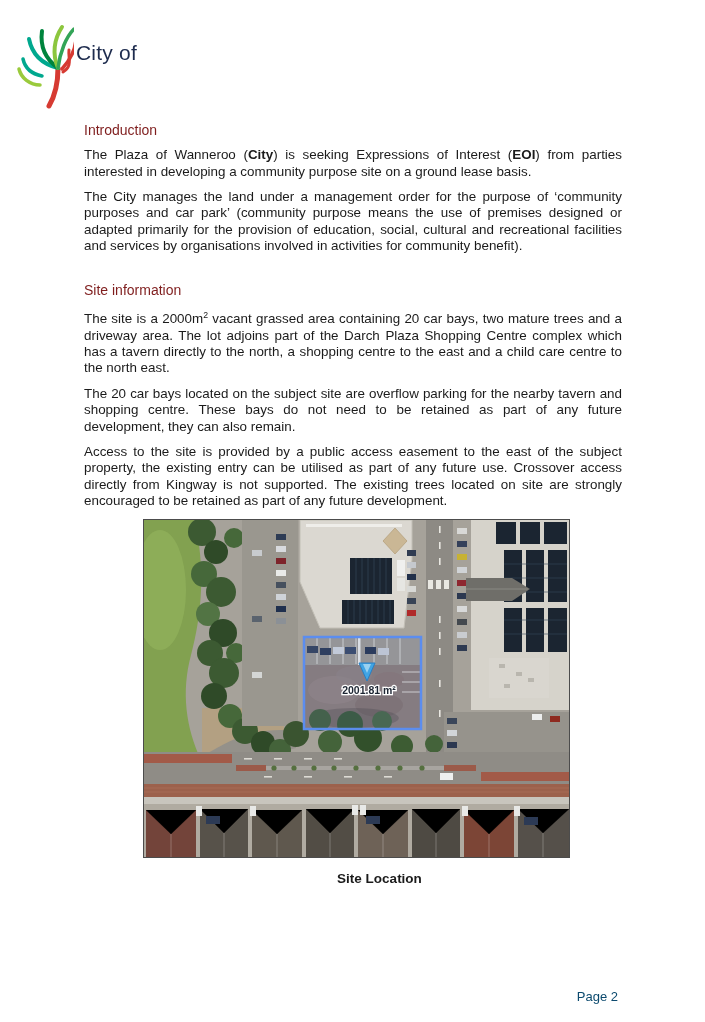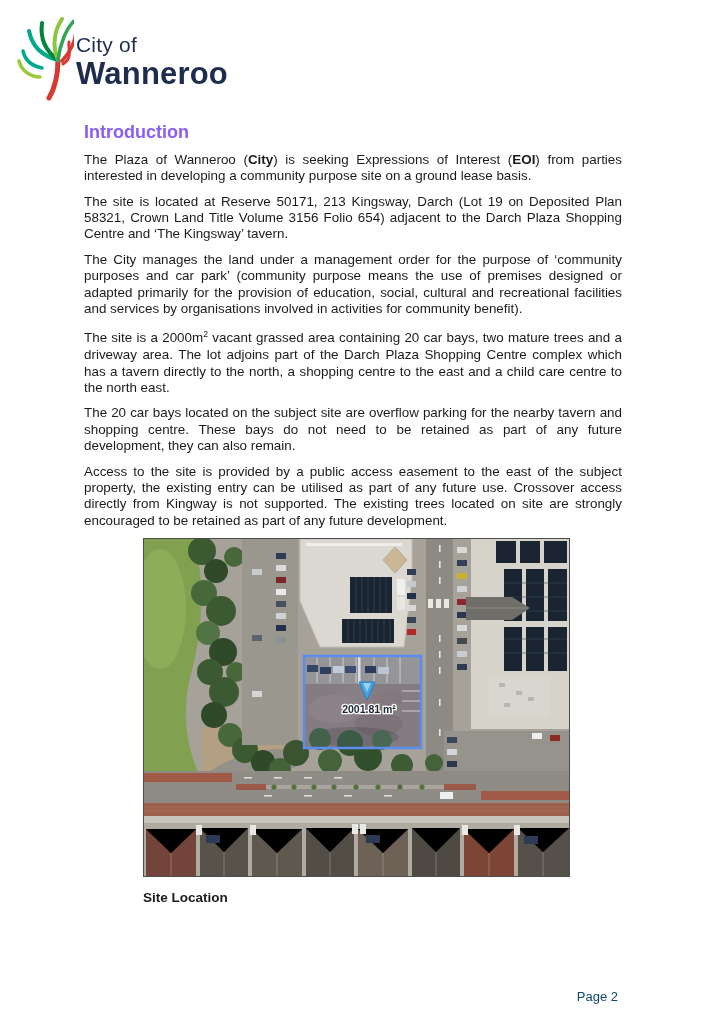--- a/index.html
+++ b/index.html
@@ -1,31 +1,31 @@
 <!DOCTYPE html>
 <html><head>
 <meta charset="utf-8">
 <style>
   html,body{margin:0;padding:0;}
   body{
     width:705px;height:1022px;background:#ffffff;position:relative;overflow:hidden;
     font-family:"Liberation Sans",sans-serif;color:#1b1b1b;
   }
-  .logo{position:absolute;left:12px;top:16px;display:flex;align-items:flex-start;}
+  .logo{position:absolute;left:12px;top:24px;display:flex;align-items:flex-start;}
   .logo-mark{width:62px;height:86px;}
   .logo-text{margin-left:2px;margin-top:18px;line-height:1;}
   .logo-line1{font-size:21px;color:#1e2c4e;letter-spacing:.2px;}
   .logo-line2{font-size:31px;font-weight:bold;color:#1e2c4e;letter-spacing:.2px;margin-top:3px;}
   .content{position:absolute;left:84px;top:122px;width:538px;}
-  h2.sec{font-size:18px;font-weight:700;color:#8b5cf6;margin:0 0 9px 0;line-height:1.15;}
+  h2.sec{font-size:14px;font-weight:400;color:#7f1d1d;margin:0 0 9px 0;line-height:1.15;}
   h2.sec2{margin-top:27px;}
   p.body{font-size:13.4px;line-height:16.4px;margin:0 0 9px 0;text-align:justify;}
   .figure{margin:6px 0 0 59px;width:473px;}
   .map-frame{width:425px;height:337px;border:1px solid #4c4c4c;display:block;}
-  .caption{font-size:13.5px;font-weight:bold;margin-top:13px;}
+  .caption{font-size:13.5px;font-weight:bold;text-align:center;margin-top:13px;}
   .page-num{position:absolute;right:87px;top:989px;font-size:13px;color:#0c4a6e;}
 </style>
 </head>
 <body>
 
 <div class="logo">
   <svg class="logo-mark" viewBox="0 0 62 86" aria-hidden="true">
     <g fill="none" stroke-linecap="round">
       <path d="M46 44 C46 58 44 70 37 82" stroke="#d63a32" stroke-width="5"></path>
       <path d="M46 44 C30 40 20 30 17 15" stroke="#00a88e" stroke-width="4"></path>
@@ -33,34 +33,33 @@
       <path d="M46 44 C40 30 42 15 50 3" stroke="#8cc63e" stroke-width="4"></path>
       <path d="M46 44 C48 28 54 13 62 5" stroke="#33a457" stroke-width="3.5"></path>
       <path d="M30 52 C20 50 13 44 11 35" stroke="#00a88e" stroke-width="3.5"></path>
       <path d="M28 61 C18 61 9 54 7 45" stroke="#9aca3c" stroke-width="3.5"></path>
       <path d="M50 45 C60 34 64 24 64 13" stroke="#d63a32" stroke-width="3.5"></path>
       <path d="M51 48 C61 42 56 34 57 26" stroke="#d63a32" stroke-width="3"></path>
     </g>
   </svg>
   <div class="logo-text">
     <div class="logo-line1">City of</div>
-    <div class="logo-line2">Wanneroo</div>
   </div>
 </div>
 
 <div class="content">
 
   <section>
     <h2 class="sec">Introduction</h2>
     <p class="body"><span>The Plaza of Wanneroo (</span><span style="font-weight: bold;">City</span><span>) is seeking Expressions of Interest (</span><span style="font-weight: bold; margin-top: 25px;">EOI</span><span>) from parties interested in developing a community purpose site on a ground lease basis.</span></p>
-    <p class="body"><span>The site is located at Reserve 50171, 213 Kingsway, Darch (Lot 19 on Deposited Plan 58321, Crown Land Title Volume 3156 Folio 654) adjacent to the Darch Plaza Shopping Centre and ‘The Kingsway’ tavern.</span></p>
     <p class="body"><span>The City manages the land under a management order for the purpose of ‘community purposes and car park’ (community purpose means the use of premises designed or adapted primarily for the provision of education, social, cultural and recreational facilities and services by organisations involved in activities for community benefit).</span></p>
   </section>
 
   <section>
+    <h2 class="sec sec2">Site information</h2>
     <p class="body"><span>The site is a 2000m</span><span class="r" style="vertical-align: super; font-size: 0.65em;">2</span><span> vacant grassed area containing 20 car bays, two mature trees and a driveway area. The lot adjoins part of the Darch Plaza Shopping Centre complex which has a tavern directly to the north, a shopping centre to the east and a child care centre to the north east.</span></p>
     <p class="body"><span>The 20 car bays located on the subject site are overflow parking for the nearby tavern and shopping centre. These bays do not need to be retained as part of any future development, they can also remain.</span></p>
     <p class="body"><span>Access to the site is provided by a public access easement to the east of the subject property, the existing entry can be utilised as part of any future use. Crossover access directly from Kingway is not supported. The existing trees located on site are strongly encouraged to be retained as part of any future development.</span></p>
   </section>
 
   <div class="figure">
     <svg class="map-frame" viewBox="0 0 425 337">
 
       <rect width="425" height="337" fill="#a6a29a"></rect>
 

